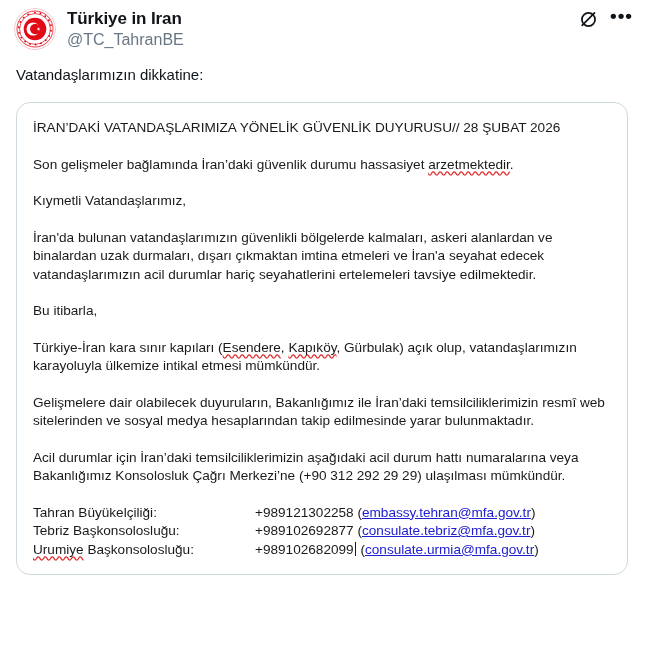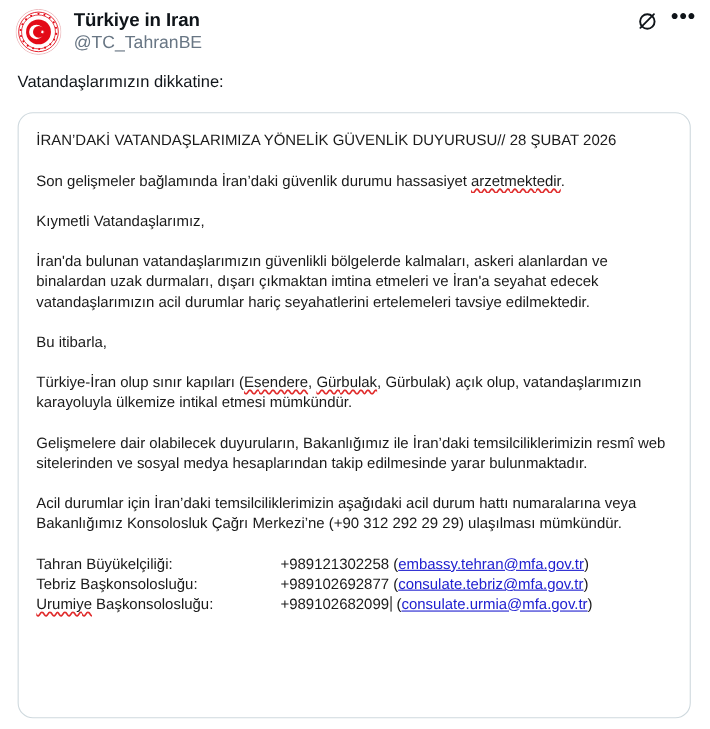--- a/index.html
+++ b/index.html
@@ -92,21 +92,21 @@
   }
 
   
   .card {
     margin: 16px 17px 0 16px;
     border: 1px solid #cfd9de;
     border-radius: 14px;
     background: #ffffff;
     padding: 16px 16px 22px 16px;
     box-sizing: border-box;
-    height: 551px;
+    height: 473px;
     overflow: hidden;
   }
   .doc {
     font-family: "Liberation Sans", sans-serif;
     font-size: 13.6px;
     line-height: 18.5px;
     color: #1a1a1a;
   }
   .doc p {
     margin: 0 0 18px 0;
@@ -219,21 +219,21 @@
       <span>Son gelişmeler bağlamında İran’daki güvenlik durumu hassasiyet </span><span class="sp">arzetmektedir</span><span>.</span>
     </p>
 
     <p>Kıymetli Vatandaşlarımız,</p>
 
     <p>İran'da bulunan vatandaşlarımızın güvenlikli bölgelerde kalmaları, askeri alanlardan ve binalardan uzak durmaları, dışarı çıkmaktan imtina etmeleri ve İran'a seyahat edecek vatandaşlarımızın acil durumlar hariç seyahatlerini ertelemeleri tavsiye edilmektedir.</p>
 
     <p>Bu itibarla,</p>
 
     <p>
-      <span>Türkiye-İran olup sınır kapıları (</span><span class="sp">Esendere</span><span>, </span><span class="sp">Gürbulak</span><span>, Gürbulak) açık olup, vatandaşlarımızın karayoluyla ülkemize intikal etmesi mümkündür.</span>
+      <span>Türkiye-İran kara sınır kapıları (</span><span class="sp">Esendere</span><span>, </span><span class="sp">Kapıköy</span><span>, Gürbulak) açık olup, vatandaşlarımızın karayoluyla ülkemize intikal etmesi mümkündür.</span>
     </p>
 
     <p>Gelişmelere dair olabilecek duyuruların, Bakanlığımız ile İran’daki temsilciliklerimizin resmî web sitelerinden ve sosyal medya hesaplarından takip edilmesinde yarar bulunmaktadır.</p>
 
     <p>Acil durumlar için İran’daki temsilciliklerimizin aşağıdaki acil durum hattı numaralarına veya Bakanlığımız Konsolosluk Çağrı Merkezi’ne (+90 312 292 29 29) ulaşılması mümkündür.</p>
 
     <div class="contacts">
         <div class="contact-row">
           <span class="contact-label">Tahran Büyükelçiliği:</span>
           <span class="contact-value"><span>+989121302258</span> (<a class="mail" href="#">embassy.tehran@mfa.gov.tr</a>)</span>

